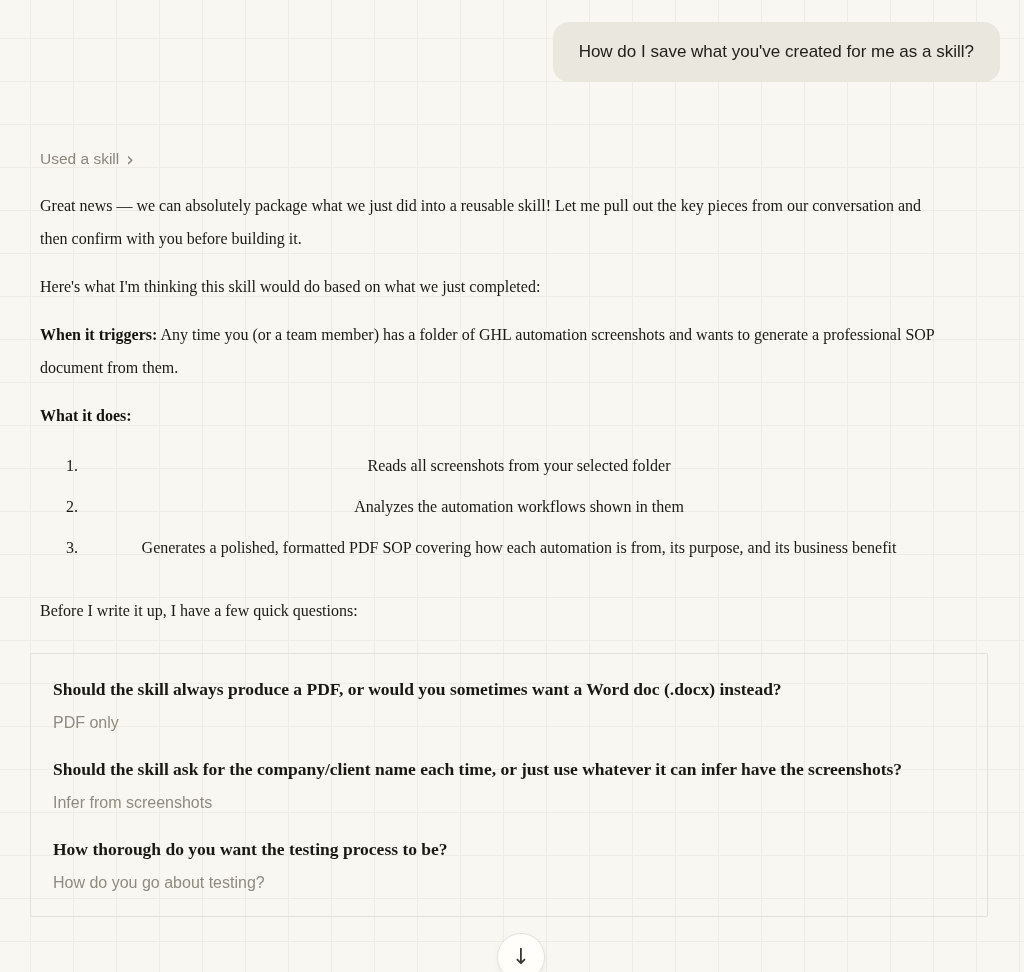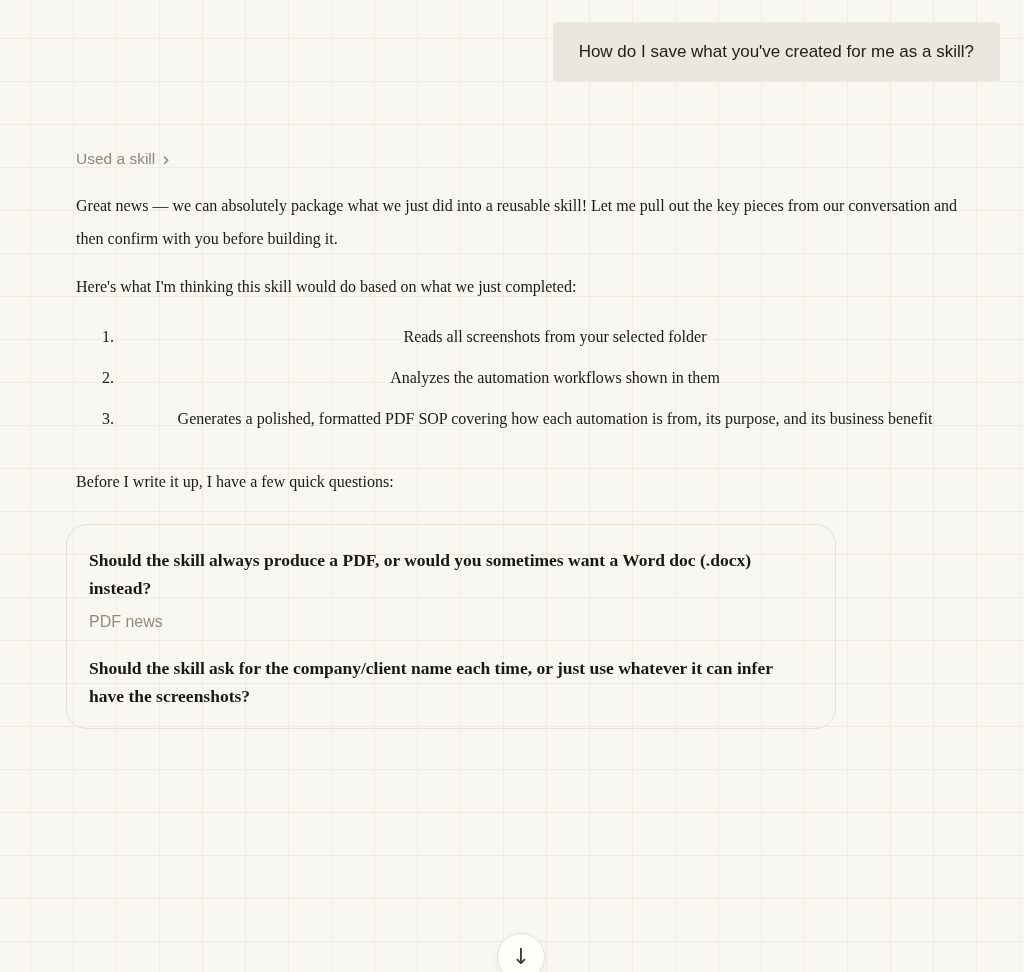--- a/index.html
+++ b/index.html
@@ -17,29 +17,29 @@
     background-position: -13px -5px;
     font-family: "Liberation Sans", sans-serif;
   }
   .user-row {
     display: flex;
     justify-content: flex-end;
     padding: 22px 24px 0 0;
   }
   .user-bubble {
     background: #eae7de;
-    border-radius: 4px;
+    border-radius: 16px;
     padding: 18px 26px;
     font-size: 17px;
     line-height: 24px;
     color: #21201b;
     max-width: 640px;
   }
   .content {
-    margin-left: 76px;
+    margin-left: 40px;
     width: 911px;
   }
   .used-skill {
     margin-top: 68px;
     display: flex;
     align-items: center;
     gap: 7px;
     width: fit-content;
     color: #8b877c;
     font-size: 15.5px;
@@ -65,23 +65,23 @@
     padding-left: 42px;
   }
   .prose ol li {
     padding-left: 5px;
     margin-bottom: 8px;
     text-align: center;
   }
   .prose p.pre-box { margin-top: 30px; }
   .qbox {
     margin: 26px 0 0 -10px;
-    width: 770px;
+    width: 958px;
     border: 1px solid #e4e1d7;
-    border-radius: 21px;
+    border-radius: 2px;
     padding: 21px 26px 18px 22px;
   }
   .qbox .q {
     font-family: "Liberation Serif", "DejaVu Serif", serif;
     font-weight: bold;
     font-size: 17.5px;
     line-height: 28px;
     color: #191812;
   }
   .qbox .a {
@@ -127,38 +127,45 @@
   <div class="used-skill">
     <span>Used a skill</span>
     <span class="chev">›</span>
   </div>
 
   <div class="prose">
     <p class="first">Great news — we can absolutely package what we just did into a reusable skill! Let me pull out the key pieces from our conversation and then confirm with you before building it.</p>
 
     <p>Here's what I'm thinking this skill would do based on what we just completed:</p>
 
+    <p><b>When it triggers:</b><span> Any time you (or a team member) has a folder of GHL automation screenshots and wants to generate a professional SOP document from them.</span></p>
 
+    <p><b>What it does:</b></p>
 
     <ol>
       <li>Reads all screenshots from your selected folder</li>
       <li>Analyzes the automation workflows shown in them</li>
       <li>Generates a polished, formatted PDF SOP covering how each automation is from, its purpose, and its business benefit</li>
     </ol>
 
     <p class="pre-box">Before I write it up, I have a few quick questions:</p>
   </div>
 
   <div class="qbox">
     <div class="qa">
       <div class="q">Should the skill always produce a PDF, or would you sometimes want a Word doc (.docx) instead?</div>
-      <div class="a">PDF news</div>
+      <div class="a">PDF only</div>
     </div>
     <div class="qa">
       <div class="q">Should the skill ask for the company/client name each time, or just use whatever it can infer have the screenshots?</div>
+      <div class="a">Infer from screenshots</div>
+    </div>
+    <div class="qa">
+      <div class="q">How thorough do you want the testing process to be?</div>
+      <div class="a">How do you go about testing?</div>
     </div>
   </div>
 
 </div>
 
 <div class="scroll-btn">
   <span class="arrow">↓</span>
 </div>
 
 </body></html>

